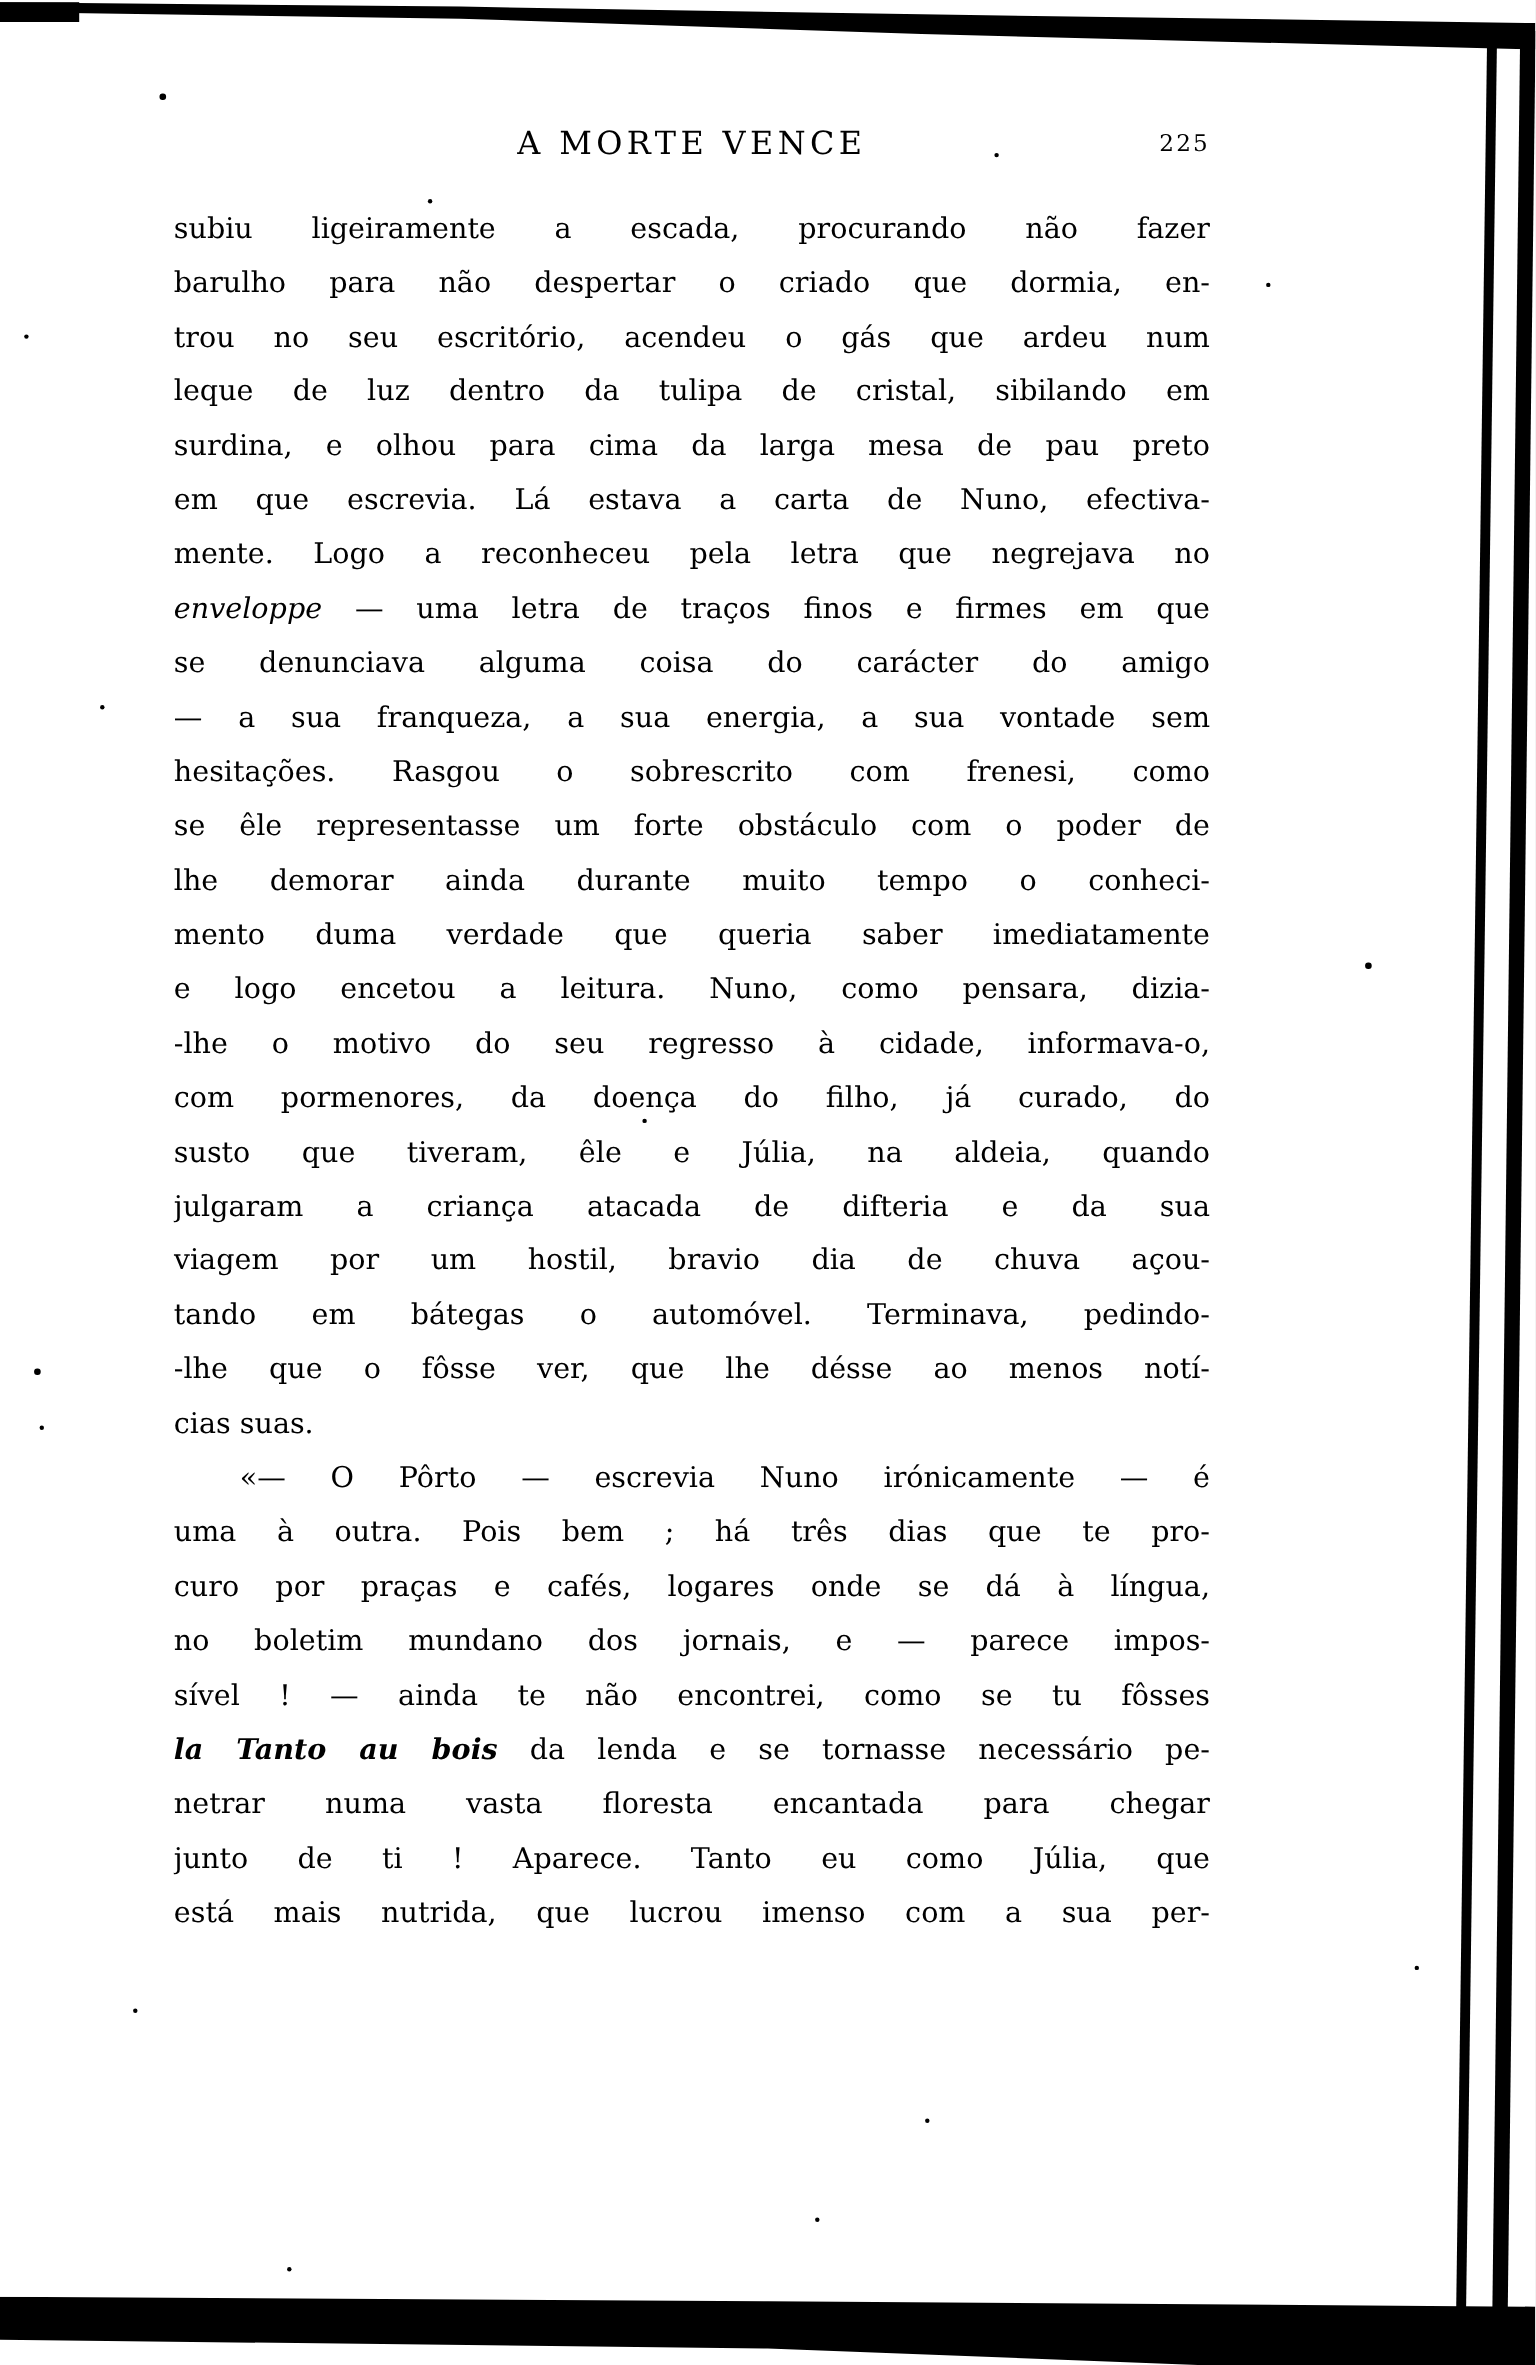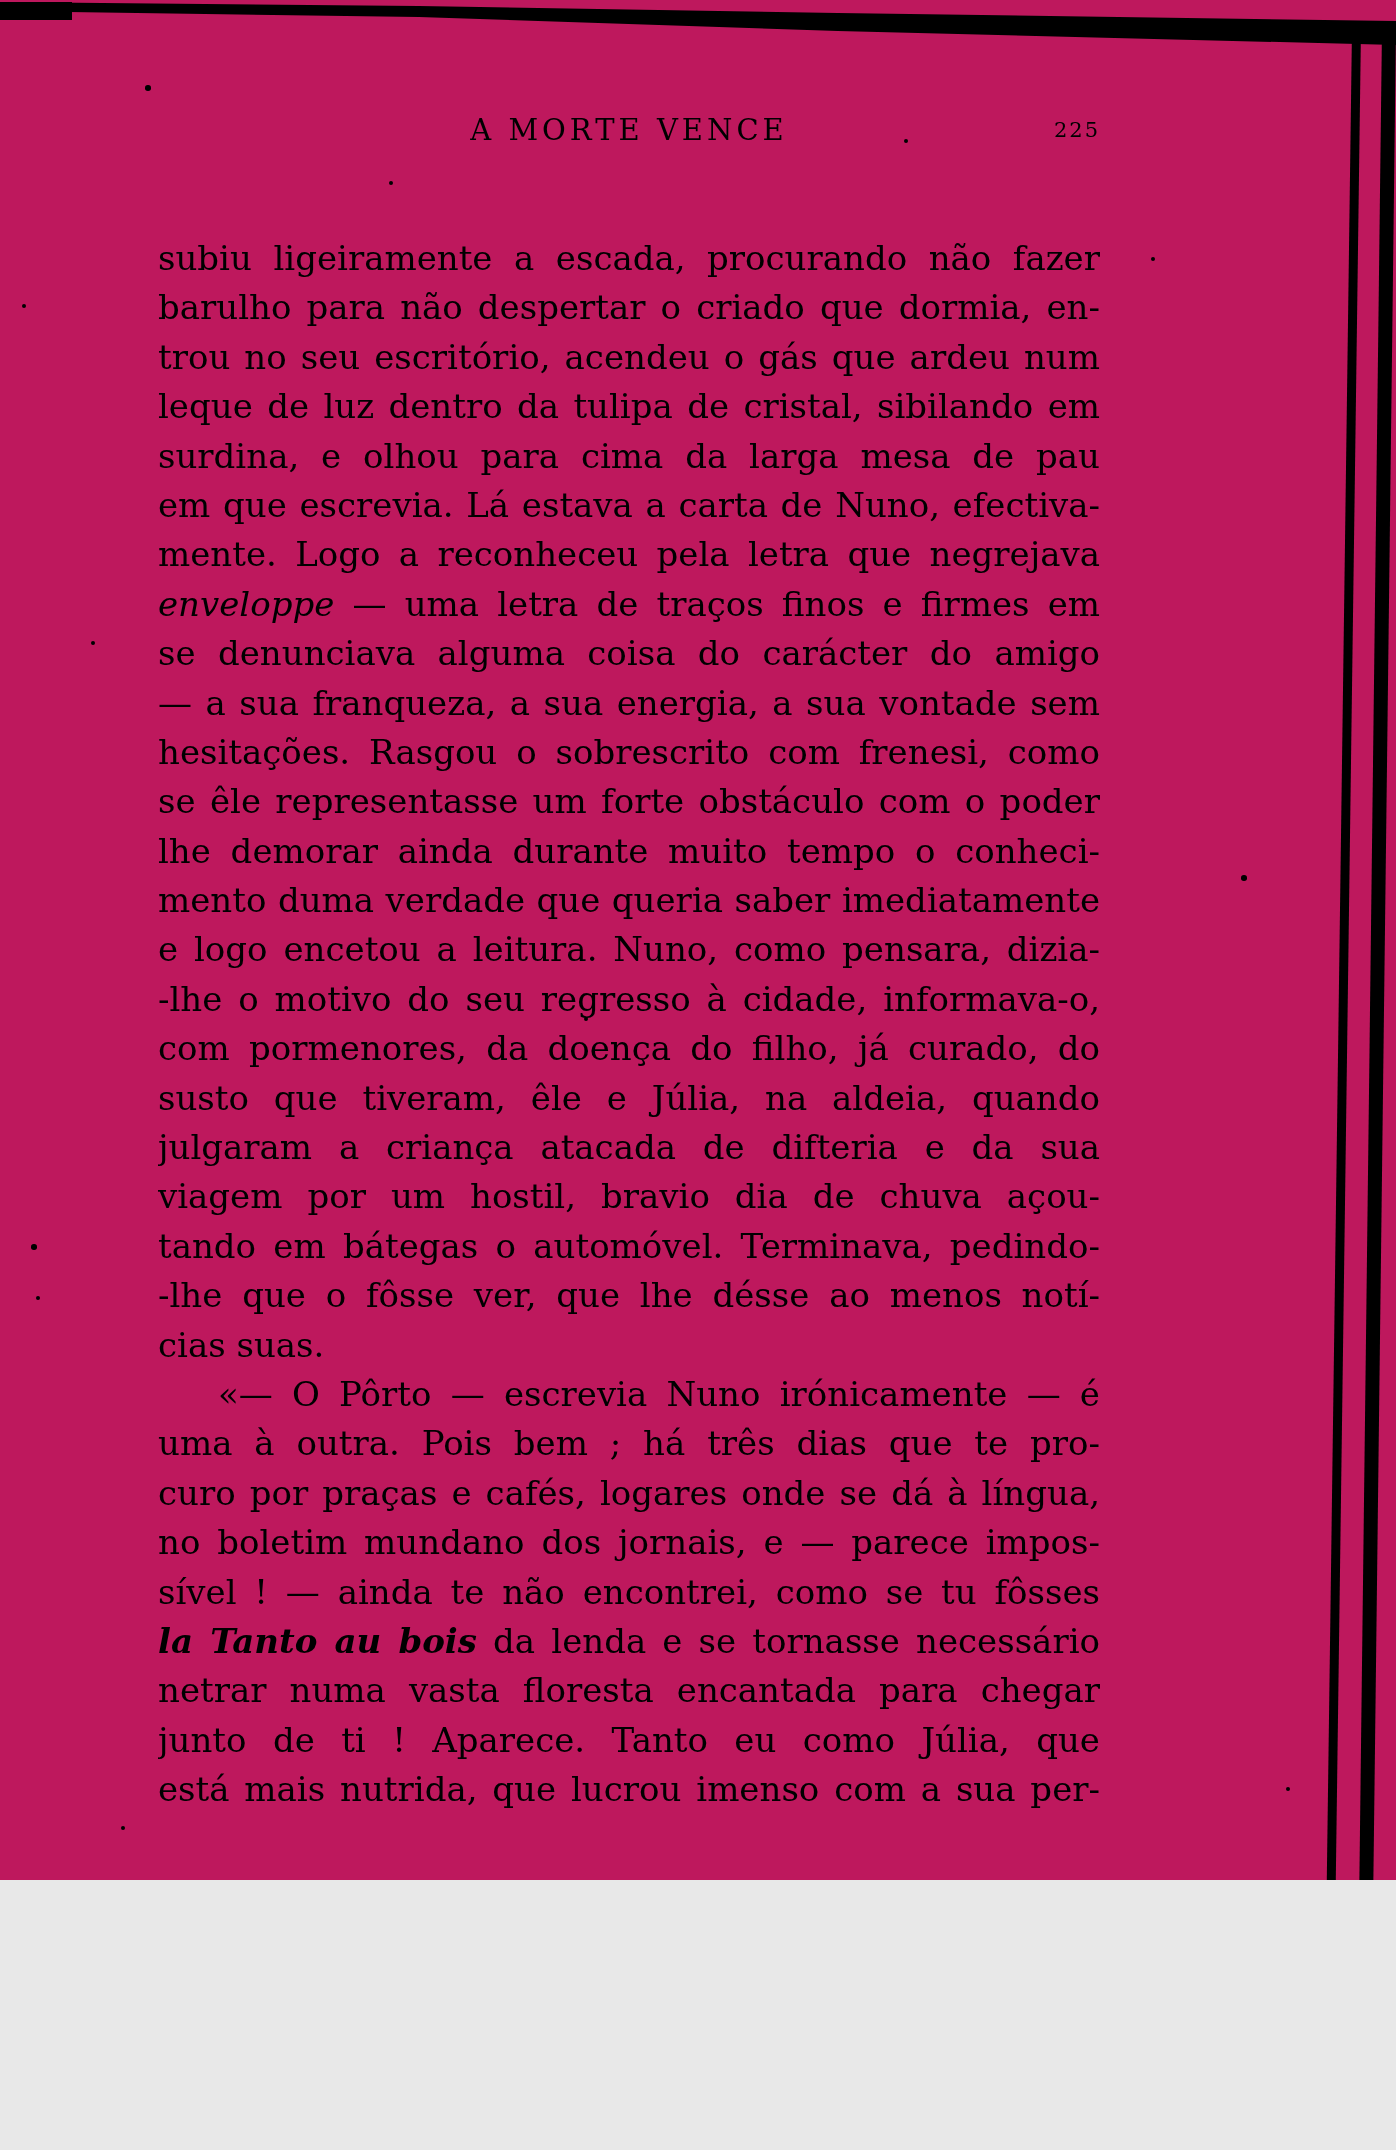--- a/index.html
+++ b/index.html
@@ -1,19 +1,19 @@
 <!DOCTYPE html>
 <html><head>
 <meta charset="utf-8">
 <style>
   html, body { margin:0; padding:0; background:#e8e8e8; }
   .page {
     position:relative;
-    width:1396px; height:1880px;
-    background:#be185d;
+    width:1396px; height:2150px;
+    background:#ffffff;
     overflow:hidden;
     font-family:"DejaVu Serif", serif;
     color:#000;
     margin:0 auto;
   }
 
   
   .scan-band-top {
     position:absolute; top:0; left:0; width:1396px; height:60px;
     background:#000;
@@ -68,21 +68,21 @@
   .pageheader { position:relative; height:36px; }
   .running-title {
     text-align:center;
     font-size:29px; letter-spacing:4px;
     line-height:36px;
   }
   .page-number {
     position:absolute; right:0; top:0;
     font-size:21px; letter-spacing:2px; line-height:36px;
   }
-  .bodytext { margin-top:86px; font-size:34px; }
+  .bodytext { margin-top:36px; font-size:26px; }
   .line {
     line-height:49.4px; height:49.4px; overflow:hidden;
     text-align:justify; text-align-last:justify;
     white-space:normal;
   }
   .line.no-just { text-align:center; text-align-last:left; }
   .line.indent { padding-left:60px; }
   .it { font-style:italic; }
   .bi { font-style:italic; font-weight:bold; }
 </style>

